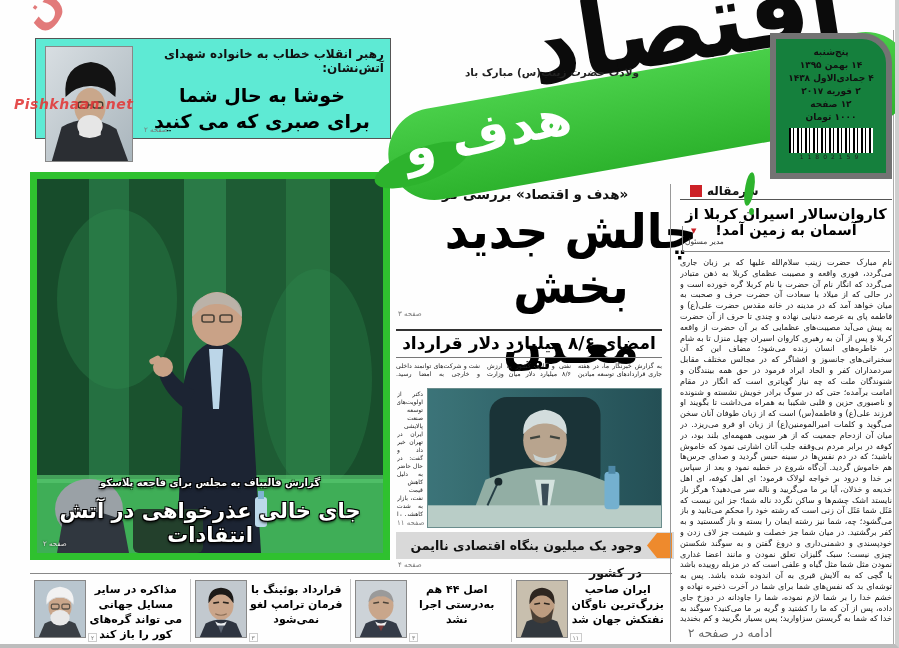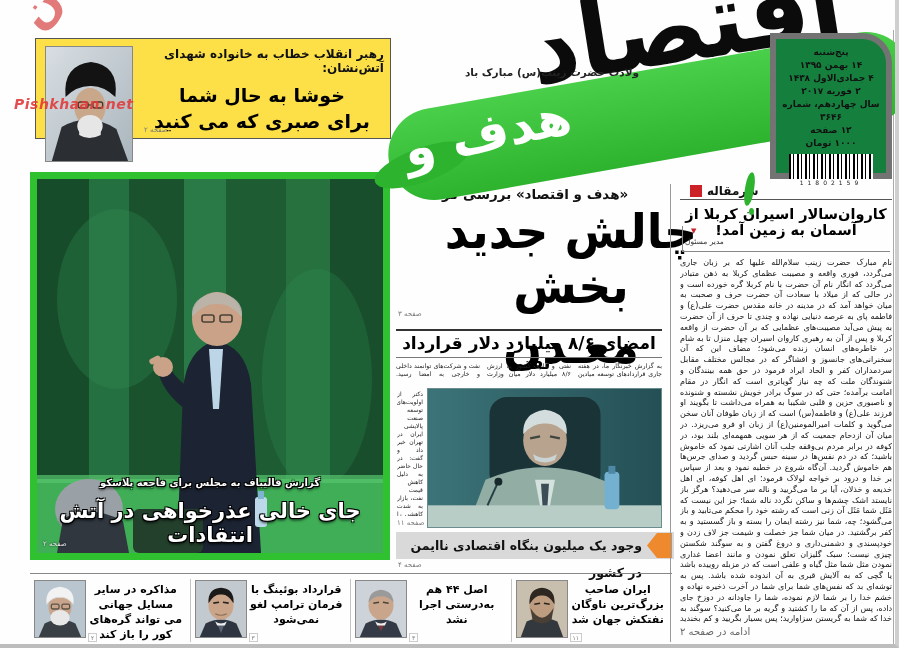--- a/index.html
+++ b/index.html
@@ -7,21 +7,21 @@
   .page { position:relative; width:899px; height:648px; background:#fefefe; overflow:hidden;
           border-right:4px solid #cfcfcf; border-bottom:4px solid #bdbdbd; }
 
   
   .wm-fa { position:absolute; left:6px; top:6px; z-index:12; color:#d12b2b; font-size:46px; font-weight:bold;
            transform:rotate(-52deg); transform-origin:left top; opacity:.62; pointer-events:none; }
   .wm-en { position:absolute; left:14px; top:96px; z-index:12; color:#e23b3b; font-size:14px; font-weight:bold;
            font-style:italic; letter-spacing:.5px; opacity:.9; pointer-events:none; }
 
   
-  .leader-box { position:absolute; left:35px; top:38px; width:356px; height:101px; border:1px solid #555; background:#fde047; }
+  .leader-box { position:absolute; left:35px; top:38px; width:356px; height:101px; border:1px solid #555; background:#5eead4; }
   .leader-photo { position:absolute; left:9px; top:7px; width:88px; height:116px; border:1px solid #888; }
   .leader-text { position:absolute; left:104px; top:8px; right:6px; direction:rtl; text-align:center; }
   .leader-kicker { font-size:12px; font-weight:bold; color:#111; text-align:right; margin-bottom:7px; }
   .leader-h { font-size:19px; font-weight:bold; color:#000; line-height:26px; }
   .pgref { color:#777; font-size:7px; direction:rtl; }
   .leader-ref { position:absolute; left:108px; bottom:4px; }
 
   
   .swash { position:absolute; left:385px; top:70px; width:530px; height:92px; background:linear-gradient(180deg,#49cf49,#2db32d);
            border-radius:46px; transform:rotate(-10deg); z-index:1; }
@@ -82,21 +82,21 @@
   .ed-tab-label { font-size:12px; font-weight:bold; color:#111; direction:rtl; }
   .ed-rule { position:absolute; left:0; top:17px; width:212px; height:1px; background:#555; }
   .ed-head { position:absolute; left:0; top:24px; width:212px; text-align:center; direction:rtl;
              font-size:14.5px; font-weight:bold; color:#000; }
   .ed-byline-box { position:absolute; left:2px; top:44px; width:208px; height:26px;
                    border-left:1px solid #888; border-bottom:1px solid #888; }
   .ed-marker { position:absolute; left:8px; top:1px; color:#cc2127; font-size:7px; }
   .ed-byline { position:absolute; left:2px; top:11px; font-size:7.5px; color:#333; direction:rtl; }
   .ed-body { position:absolute; left:0; top:76px; width:212px; height:366px; overflow:hidden; direction:rtl;
              font-size:8px; line-height:10.8px; color:#111; text-align:justify; }
-  .ed-cont { position:absolute; left:0; top:444px; font-size:10px; color:#666; direction:rtl;text-align:center; }
+  .ed-cont { position:absolute; left:8px; top:444px; font-size:12px; color:#666; direction:rtl;text-align:center; }
 
   
   .briefs { position:absolute; left:30px; top:579px; width:642px; height:63px; display:flex; direction:rtl; }
   .brief { position:relative; width:25%; display:flex; direction:ltr; padding-top:1px; }
   .brief + .brief { border-right:1px solid #c4c4c4; }
   .brief-photo { width:52px; height:58px; border:1px solid #888; flex:none; margin-left:4px; }
   .brief-text { flex:1; direction:rtl; text-align:center; font-size:11px; font-weight:bold; line-height:15px;
                 color:#000; padding:2px 6px 0 2px; }
   .brief-ref { position:absolute; left:58px; bottom:0; font-size:6px; color:#777; border:1px solid #ccc; padding:0 2px; }
 
@@ -144,21 +144,20 @@
   <div class="ink-dot"></div>
   <div class="mast-black">اقتصاد</div>
   <div class="mast-white">هدف و</div>
   <div class="mast-tagline">ولادت حضرت زینب(س) مبارک باد</div>
 
   <div class="datebox">
     <div class="dline">پنج‌شنبه</div>
     <div class="dline">۱۴ بهمن ۱۳۹۵</div>
     <div class="dline">۴ جمادی‌الاول ۱۴۳۸</div>
     <div class="dline">۲ فوریه ۲۰۱۷</div>
-    <div class="dline">سال چهاردهم، شماره ۳۶۴۶</div>
     <div class="dline">۱۲ صفحه</div>
     <div class="dline">۱۰۰۰ تومان</div>
     <div class="barcode"></div>
     <div class="barcode-digits">11802159</div>
   </div>
 
   <div class="parl-frame">
     <svg width="346" height="374" viewBox="0 0 346 374" preserveAspectRatio="none">
       <rect width="346" height="374" fill="#1d5a33"></rect>
       <rect x="0" width="52" height="374" fill="#174c2b"></rect>

